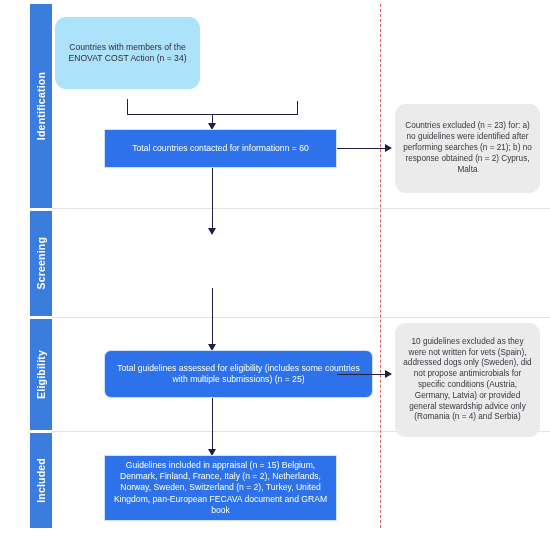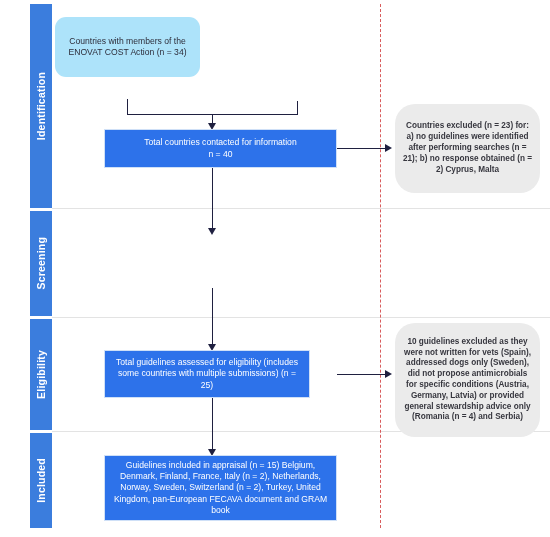--- a/index.html
+++ b/index.html
@@ -76,25 +76,24 @@
   }
   .box-blue {
     background: #2d72ea;
     border: 1px solid #cfe0f7;
     color: #ffffff;
     font-size: 8.6px;
     padding: 4px 8px;
   }
   .box-grey {
     background: #ebebeb;
-    border-radius: 20px;
+    border-radius: 11px;
     color: #37373f;
     font-size: 8.2px;
     padding: 5px 8px;
-    font-weight: bold;
   }
 
   
   .vline {
     position: absolute;
     width: 0;
     border-left: 1.6px solid #1f2040;
   }
   .hline {
     position: absolute;
@@ -135,51 +134,51 @@
   <div class="rail" style="top:433px; height:95px;">
     <span class="rail-label">Included</span>
   </div>
 
   <div class="band-sep" style="top:208px;"></div>
   <div class="band-sep" style="top:317px;"></div>
   <div class="band-sep" style="top:431px;"></div>
 
   <div class="dashed-divider"></div>
 
-  <div class="box box-light" style="left:55px; top:17px; width:145px; height:60px;">
+  <div class="box box-light" style="left:55px; top:17px; width:145px; height:72px;">
     <span>Countries with members of the ENOVAT COST Action (n = 34)</span>
   </div>
 
 
   <div class="vline" style="left:127px; top:99px; height:16px;"></div>
   <div class="vline" style="left:297px; top:101px; height:14px;"></div>
   <div class="hline" style="left:127px; top:114px; width:171px;"></div>
   <div class="vline" style="left:212px; top:114px; height:10px;"></div>
   <div class="arrow-down" style="left:208px; top:123px;"></div>
 
-  <div class="box box-blue" style="left:104px; top:129px; width:233px; height:39px; flex-direction:column;">
+  <div class="box box-blue" style="left:104px; top:129px; width:233px; height:39px; flex-direction:row;">
     <span>Total countries contacted for information</span>
-    <span>n = 40</span>
+    <span>n = 60</span>
   </div>
 
   <div class="hline" style="left:337px; top:148px; width:49px;"></div>
   <div class="arrow-right" style="left:385px; top:144px;"></div>
 
   <div class="box box-grey" style="left:395px; top:104px; width:145px; height:89px;">
     <span>Countries excluded (n = 23) for: a) no guidelines were identified after performing searches (n = 21); b) no response obtained (n = 2) Cyprus, Malta</span>
   </div>
 
   <div class="vline" style="left:212px; top:168px; height:61px;"></div>
   <div class="arrow-down" style="left:208px; top:228px;"></div>
 
 
   <div class="vline" style="left:212px; top:288px; height:57px;"></div>
   <div class="arrow-down" style="left:208px; top:344px;"></div>
 
-  <div class="box box-blue" style="left:104px; top:350px; width:206px; height:48px;">
+  <div class="box box-blue" style="left:104px; top:350px; width:269px; height:48px;border-radius:7px;">
     <span>Total guidelines assessed for eligibility (includes some countries with multiple submissions) (n = 25)</span>
   </div>
 
   <div class="hline" style="left:337px; top:374px; width:49px;"></div>
   <div class="arrow-right" style="left:385px; top:370px;"></div>
 
   <div class="box box-grey" style="left:395px; top:323px; width:145px; height:114px;">
     <span>10 guidelines excluded as they were not written for vets (Spain), addressed dogs only (Sweden), did not propose antimicrobials for specific conditions (Austria, Germany, Latvia) or provided general stewardship advice only (Romania (n = 4) and Serbia)</span>
   </div>
 

